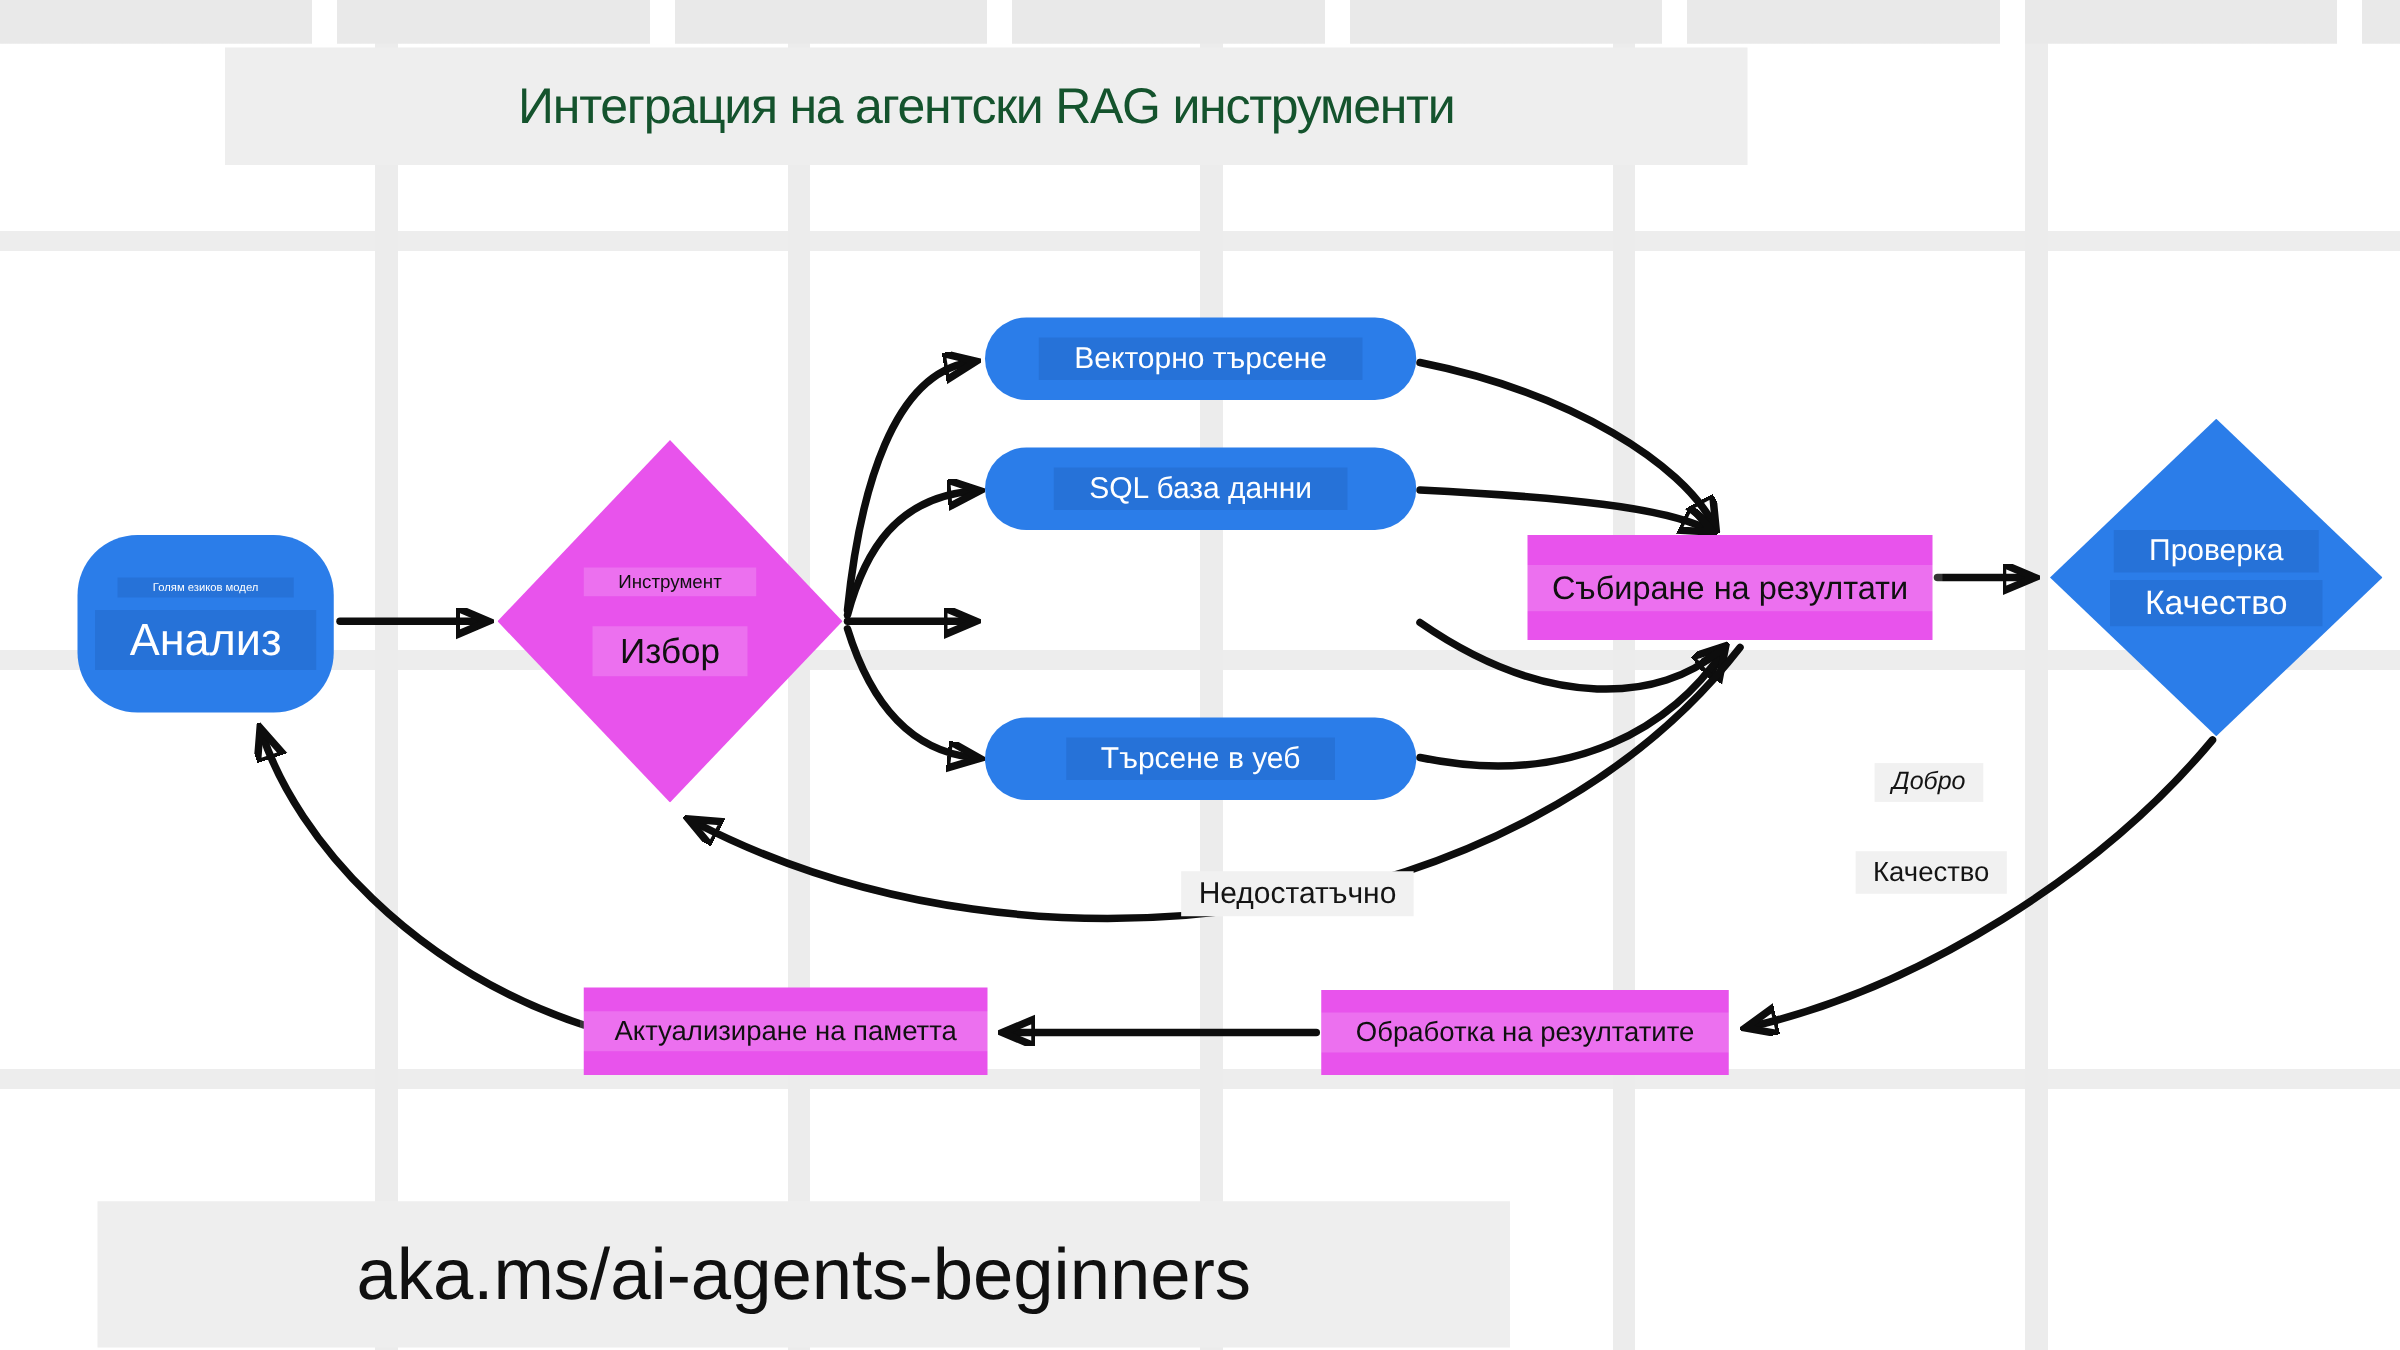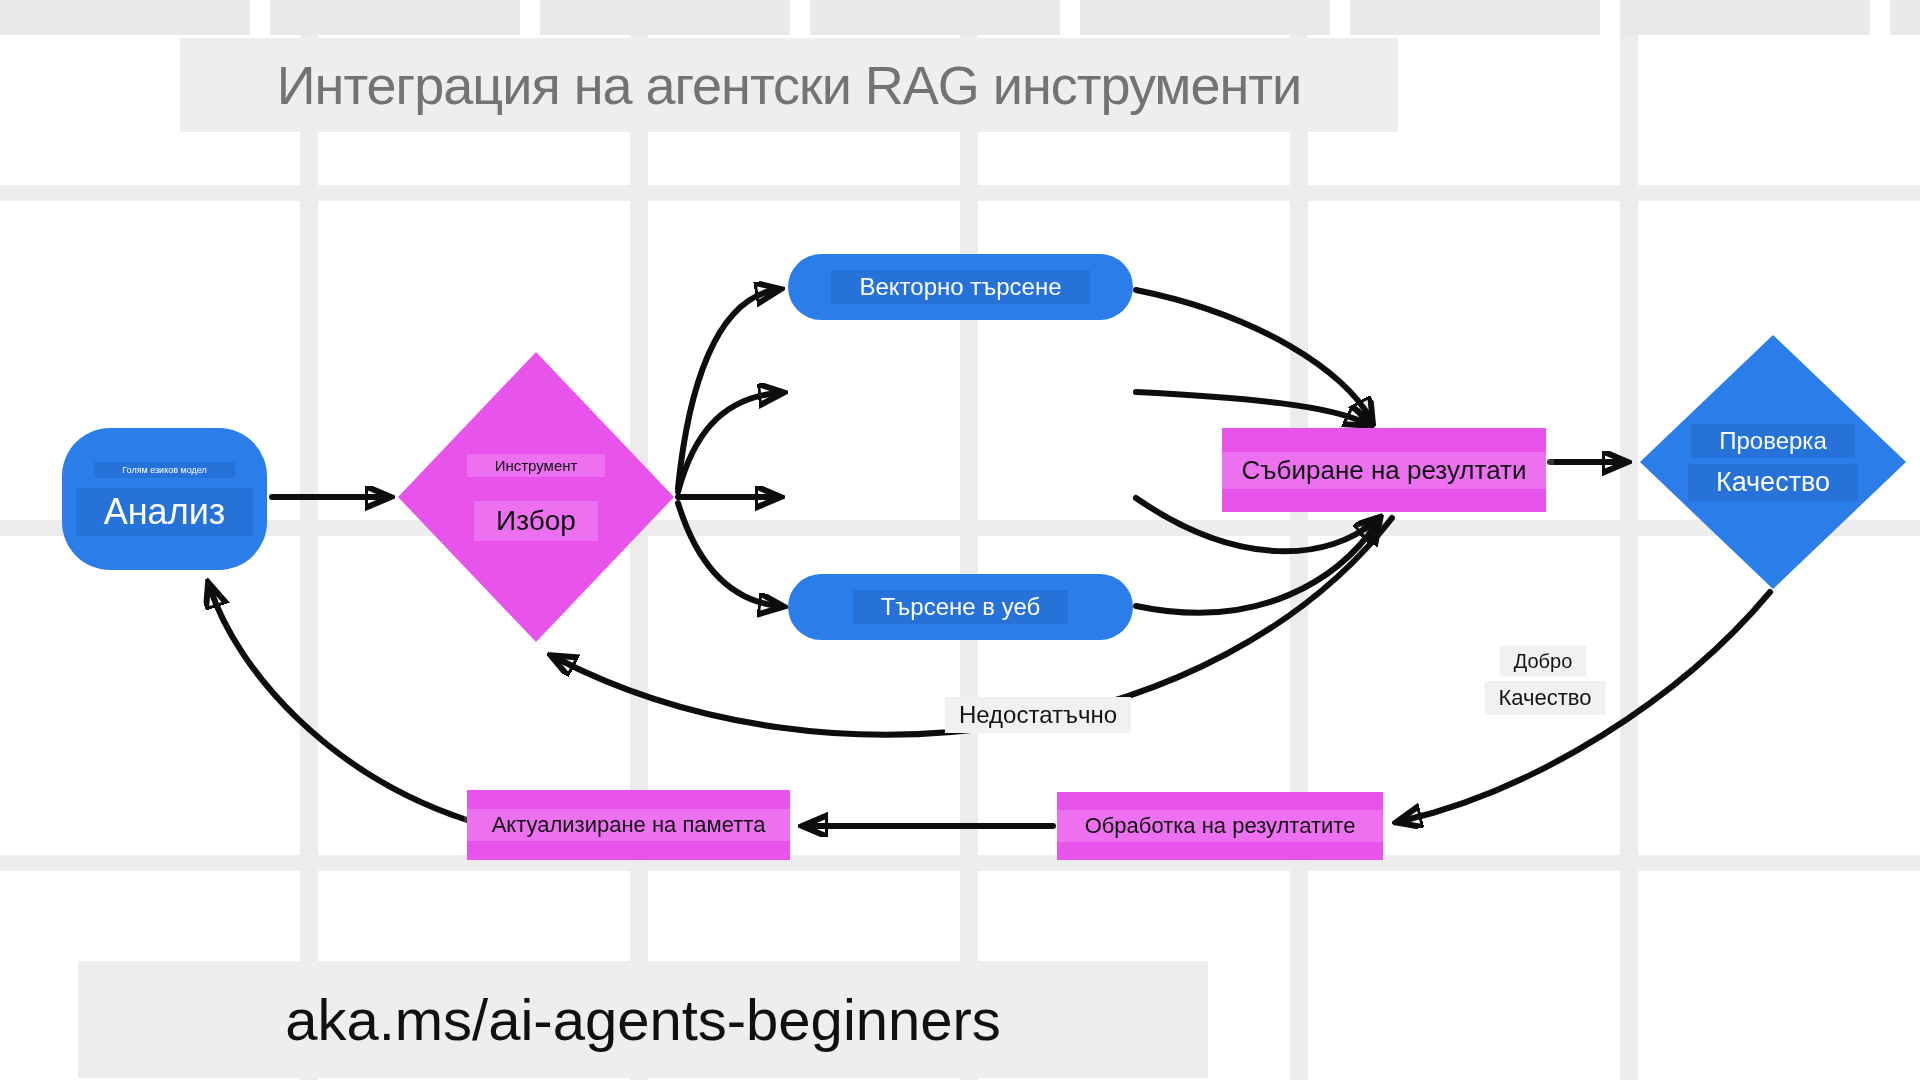--- a/index.html
+++ b/index.html
@@ -17,21 +17,21 @@
       repeating-linear-gradient(90deg, transparent 0 300px, #ececec 300px 318px, transparent 318px 330px),
       repeating-linear-gradient(180deg, transparent 0 185px, #ededed 185px 201px, transparent 201px 335px);
   }
   .grid-top {
     position:absolute; left:0; top:0; width:1920px; height:35px;
     background:repeating-linear-gradient(90deg, #e9e9e9 0 250px, #ffffff 250px 270px);
   }
 
   .band { position:absolute; background:#eeeeee; display:flex; align-items:center; justify-content:center; }
   .title-band { left:180px; top:38px; width:1218px; height:94px; }
-  .title-band .t { font-size:54px; color:#737373; letter-spacing:-1px;text-align:center; }
+  .title-band .t { font-size:40px; color:#14532d; letter-spacing:-1px;text-align:center; }
   .footer-band { left:78px; top:961px; width:1130px; height:117px; }
   .footer-band .t { font-size:58px; color:#101010; }
 
   
   .node { position:absolute; display:flex; flex-direction:column; align-items:center; justify-content:center; }
   .blue { background:#2b7de9; color:#ffffff; }
   .pink { background:#e853ec; color:#101010; }
 
   .rounded-big { border-radius:48px; }
   .pill { border-radius:34px; }
@@ -60,21 +60,21 @@
   .check { left:1640px; top:335px; width:266px; height:254px; gap:6px; color:#fff; }
   .check .l1 { font-size:24px; }
   .check .l2 { font-size:27px; }
 
   .process { left:1057px; top:792px; width:326px; height:68px; }
   .process .t { font-size:22px; font-weight:500; }
   .update { left:467px; top:790px; width:323px; height:70px; }
   .update .t { font-size:22px; font-weight:500; }
 
   .freelabel { position:absolute; background:#f1f1f1; color:#141414; padding:4px 14px; white-space:nowrap; transform:translate(-50%,-50%); }
-  .lbl-good1 { left:1543px; top:661px; font-size:20px; }
+  .lbl-good1 { left:1543px; top:626px; font-size:20px;font-style:italic; }
   .lbl-good2 { left:1545px; top:698px; font-size:22px; }
   .lbl-insuf { left:1038px; top:715px; font-size:24px; }
 
   svg.arrows { position:absolute; left:0; top:0; pointer-events:none; }
   svg.arrows path, svg.arrows line { stroke:#0d0d0d; stroke-width:6; fill:none; stroke-linecap:round; }
 </style>
 </head>
 <body>
 
 <div class="stage">
@@ -113,20 +113,23 @@
   </div>
 
   <div class="node pink diamond selection">
     <span class="chip chip-ltpink sub">Инструмент</span>
     <span class="chip chip-ltpink main">Избор</span>
   </div>
 
   <div class="node blue pill tool tool-0">
     <span class="chip chip-dkblue t">Векторно търсене</span>
   </div>
+  <div class="node blue pill tool tool-1">
+    <span class="chip chip-dkblue t">SQL база данни</span>
+  </div>
   <div class="node blue pill tool tool-3">
     <span class="chip chip-dkblue t">Търсене в уеб</span>
   </div>
 
   <div class="node pink collect">
     <span class="chip chip-ltpink t">Събиране на резултати</span>
   </div>
 
   <div class="node blue diamond check">
     <span class="chip chip-dkblue l1">Проверка</span>

